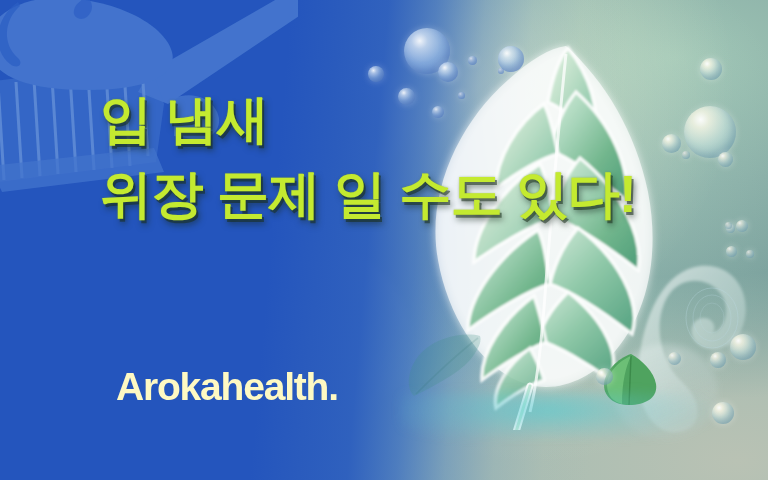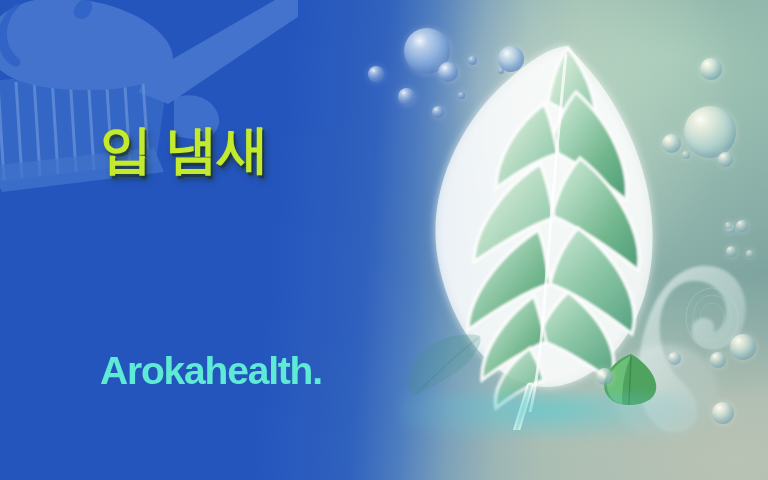--- a/index.html
+++ b/index.html
@@ -71,42 +71,42 @@
   #floor {
     position: absolute; left: 400px; top: 392px; width: 368px; height: 46px;
     background: radial-gradient(60% 100% at 40% 40%, rgba(70,205,215,0.55) 0%, rgba(90,200,215,0.22) 45%, rgba(120,200,210,0) 80%);
     filter: blur(5px);
   }
 
   
   #copy {
     position: absolute;
     left: 100px;
-    top: 112px;
+    top: 82px;
     width: 620px;
   }
   .headline {
     margin: 0;
     color: #c4ea30;
     font-size: 52px;
     line-height: 75px;
     font-weight: 700;
     letter-spacing: -0.5px;
     white-space: nowrap;
     text-shadow:
        2px 3px 0 rgba(25,45,25,0.55),
        3px 5px 6px rgba(20,40,30,0.55),
        0 0 2px rgba(120,160,40,0.5);
   }
   #brand {
     position: absolute;
     left: 100px;
     top: 348px;
-    margin: 0;
-    color: #5eead4;
+    margin: 16px;
+    color: #fef9c3;
     font-size: 39px;
     font-weight: 700;
     letter-spacing: -1.2px;
     line-height: 46px;
     white-space: nowrap;
   }
 </style>
 </head>
 <body>
 
@@ -276,17 +276,18 @@
     <div class="bubble" style="left:710px; top:352px; width:16px; height:16px;"></div>
     <div class="bubble" style="left:712px; top:402px; width:22px; height:22px;"></div>
     <div class="bubble" style="left:596px; top:368px; width:17px; height:17px;"></div>
     <div class="bubble" style="left:668px; top:352px; width:13px; height:13px;"></div>
     <div class="bubble" style="left:726px; top:246px; width:11px; height:11px;"></div>
     <div class="bubble" style="left:746px; top:250px; width:8px;  height:8px;"></div>
   </div>
 
   <div id="copy">
     <p class="headline">입 냄새</p>
+    <p class="headline">위장 문제 일 수도 있다!</p>
   </div>
 
   <p id="brand">Arokahealth.</p>
 
 </div>
 
 </body></html>

